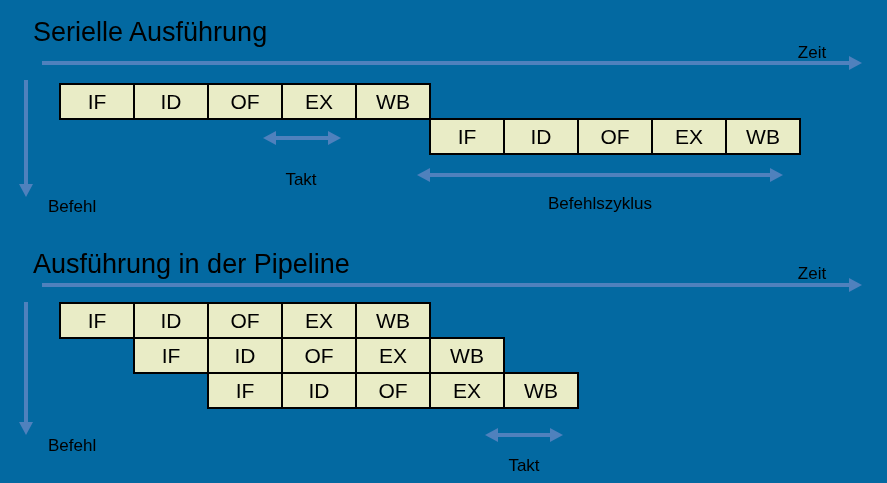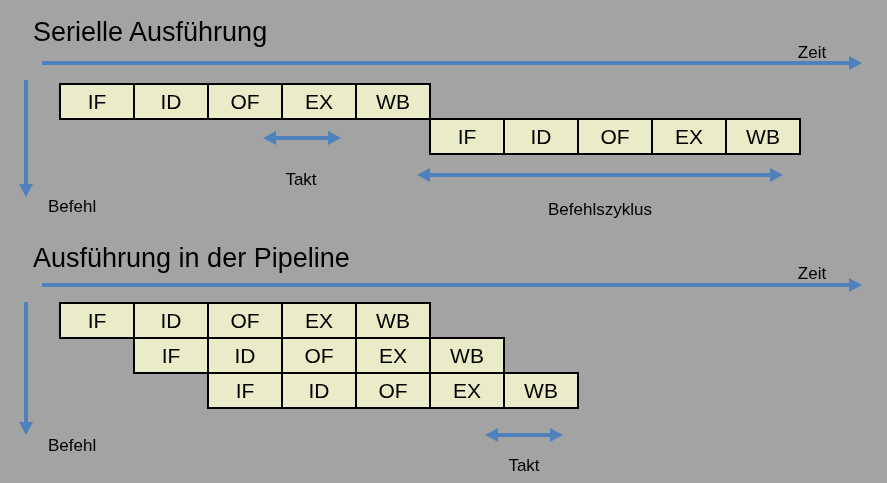--- a/index.html
+++ b/index.html
@@ -3,21 +3,21 @@
 <meta charset="utf-8">
 <style>
   :root{
     --box-fill:#e9ecc6;
     --box-border:#000000;
     --arrow:#4f81bd;
     --text:#000000;
   }
   html,body{margin:0;padding:0;background:#ffffff;}
   body{font-family:"Liberation Sans", sans-serif;color:var(--text);}
-  .slide{position:relative;width:887px;height:483px;background:#a3a3a3;overflow:hidden;}
+  .slide{position:relative;width:887px;height:483px;background:#0369a1;overflow:hidden;}
   .title{position:absolute;font-size:27px;line-height:1.15;white-space:nowrap;}
   .label{position:absolute;font-size:17px;line-height:1.15;white-space:nowrap;margin-top:14px;}
   .label.centered{text-align:center;}
   
   .row{position:absolute;display:flex;}
   .cell{box-sizing:border-box;width:76px;height:37px;margin-left:-2px;
         border:2px solid var(--box-border);background:var(--box-fill);
         display:flex;align-items:center;justify-content:center;
         font-size:21px;}
   .cell:first-child{margin-left:16px;}
@@ -78,25 +78,25 @@
       <div class="line"></div>
       <div class="tri right"></div>
     </div>
     <div class="label centered" style="left:271px;top:156px;width:60px;">Takt</div>
 
     <div class="d-arrow" style="left:417px;top:167px;width:366px;">
       <div class="tri left"></div>
       <div class="line"></div>
       <div class="tri right"></div>
     </div>
-    <div class="label centered" style="left:490px;top:186px;width:220px;">Befehlszyklus</div>
+    <div class="label centered" style="left:490px;top:180px;width:220px;">Befehlszyklus</div>
   </div>
 
   <div>
-    <div class="title" style="left:33px;top:243px;">Ausführung in der Pipeline</div>
+    <div class="title" style="left:33px;top:249px;">Ausführung in der Pipeline</div>
 
     <div class="label centered" style="left:787px;top:250px;width:50px;">Zeit</div>
 
     <div class="h-arrow" style="left:42px;top:277px;width:820px;">
       <div class="line"></div>
       <div class="tri right"></div>
     </div>
 
     <div class="row" style="left:43px;top:302px;">
       <div class="cell">IF</div>

